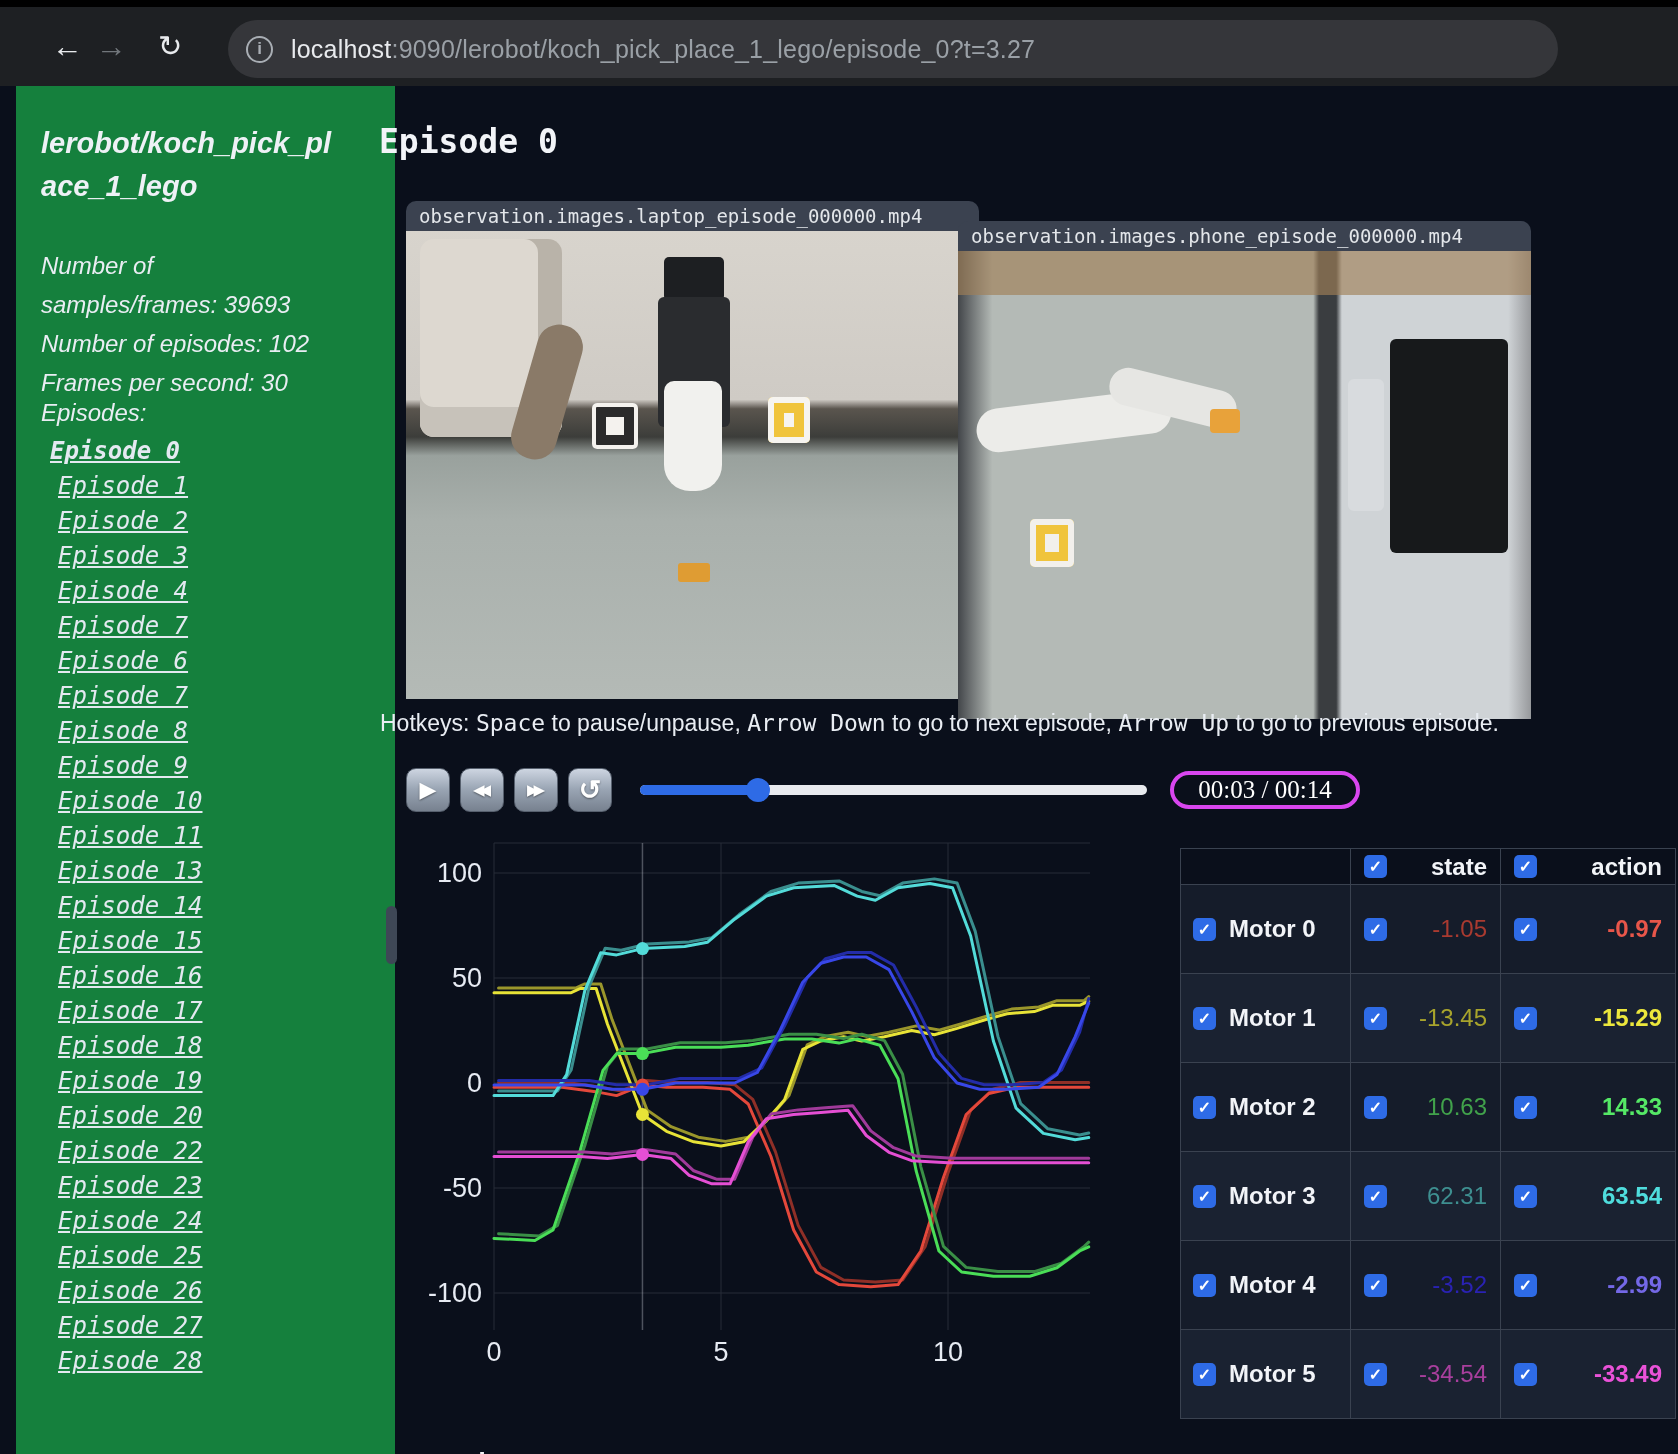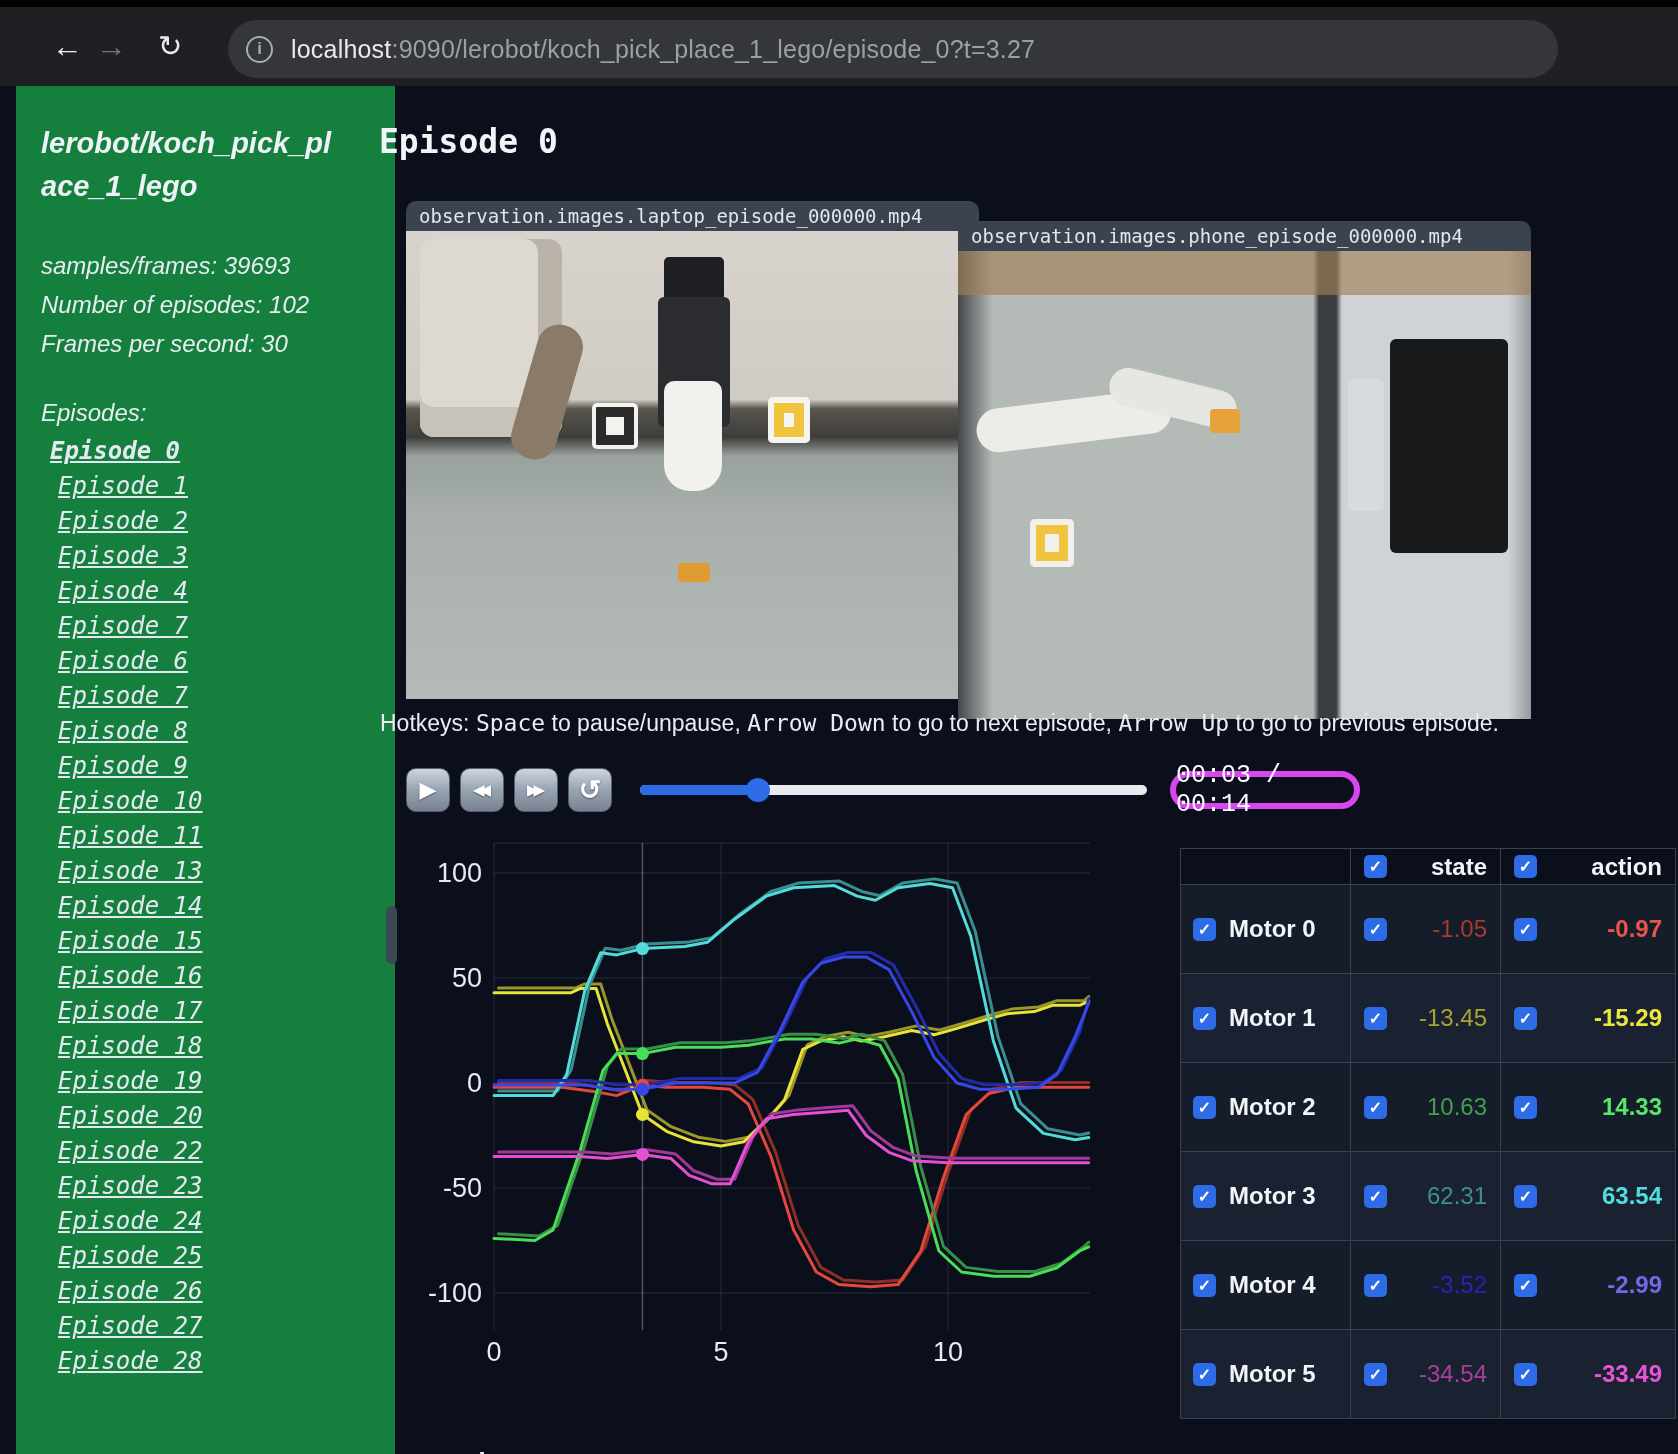--- a/index.html
+++ b/index.html
@@ -83,22 +83,22 @@
   .pb2 { left:460px; font-size:15px; letter-spacing:-5px; padding-right:5px; }
   .pb3 { left:514px; font-size:15px; letter-spacing:-5px; padding-right:5px; }
   .pb4 { left:568px; font-size:27px; font-weight:bold; }
 
   .slider { position:absolute; left:640px; top:785px; width:507px; height:10px;
     background:#e8eaee; border-radius:6px; cursor:pointer; }
   .slider-fill { position:absolute; left:0; top:0; height:10px; background:#2e6be6; border-radius:6px; }
   .slider-thumb { position:absolute; top:-7px; width:24px; height:24px; border-radius:50%; background:#2e6be6; }
 
   .timebox { position:absolute; left:1170px; top:771px; width:190px; height:38px;
-    border:6px solid #d946ef; border-radius:19px; display:flex; align-items:center; justify-content:center;
-    font-family:Liberation Mono, monospace; font-size:25px; color:#fff; }
+    border:4px solid #d946ef; border-radius:19px; display:flex; align-items:center; justify-content:center;
+    font-family:Liberation Serif, serif; font-size:25px; color:#fff; }
 
   .chart-svg { position:absolute; left:370px; top:805px; }
   .time-label { position:absolute; left:458px; top:1414px;
     font-family:"DejaVu Sans Mono", monospace; font-size:26px; font-weight:bold; color:#f0f2f6;margin-top:36px; }
 
   .scroll-pill { position:absolute; left:386px; top:906px; width:11px; height:58px;
     background:#3e4756; border-radius:6px; cursor:pointer; }
 
   
   .motor-table { position:absolute; left:1180px; top:848px; border-collapse:collapse; table-layout:fixed; }
@@ -125,20 +125,21 @@
   <span class="nav-ico nav-reload">↻</span>
   <div class="url-pill">
     <span class="info-circle">i</span>
     <span class="url-text"><span class="url-host">localhost</span><span class="url-rest">:9090/lerobot/koch_pick_place_1_lego/episode_0?t=3.27</span></span>
   </div>
 </div>
 
 <div class="sidebar">
   <div class="ds-title">lerobot/koch_pick_place_1_lego</div>
   <div class="ds-stats">
+    <div>Number of</div>
     <div>samples/frames: 39693</div>
     <div>Number of episodes: 102</div>
     <div>Frames per second: 30</div>
   </div>
   <div class="eps-label">Episodes:</div>
   <nav class="ep-list">
       <a class="ep-link active">Episode 0</a>
       <a class="ep-link">Episode 1</a>
       <a class="ep-link">Episode 2</a>
       <a class="ep-link">Episode 3</a>

